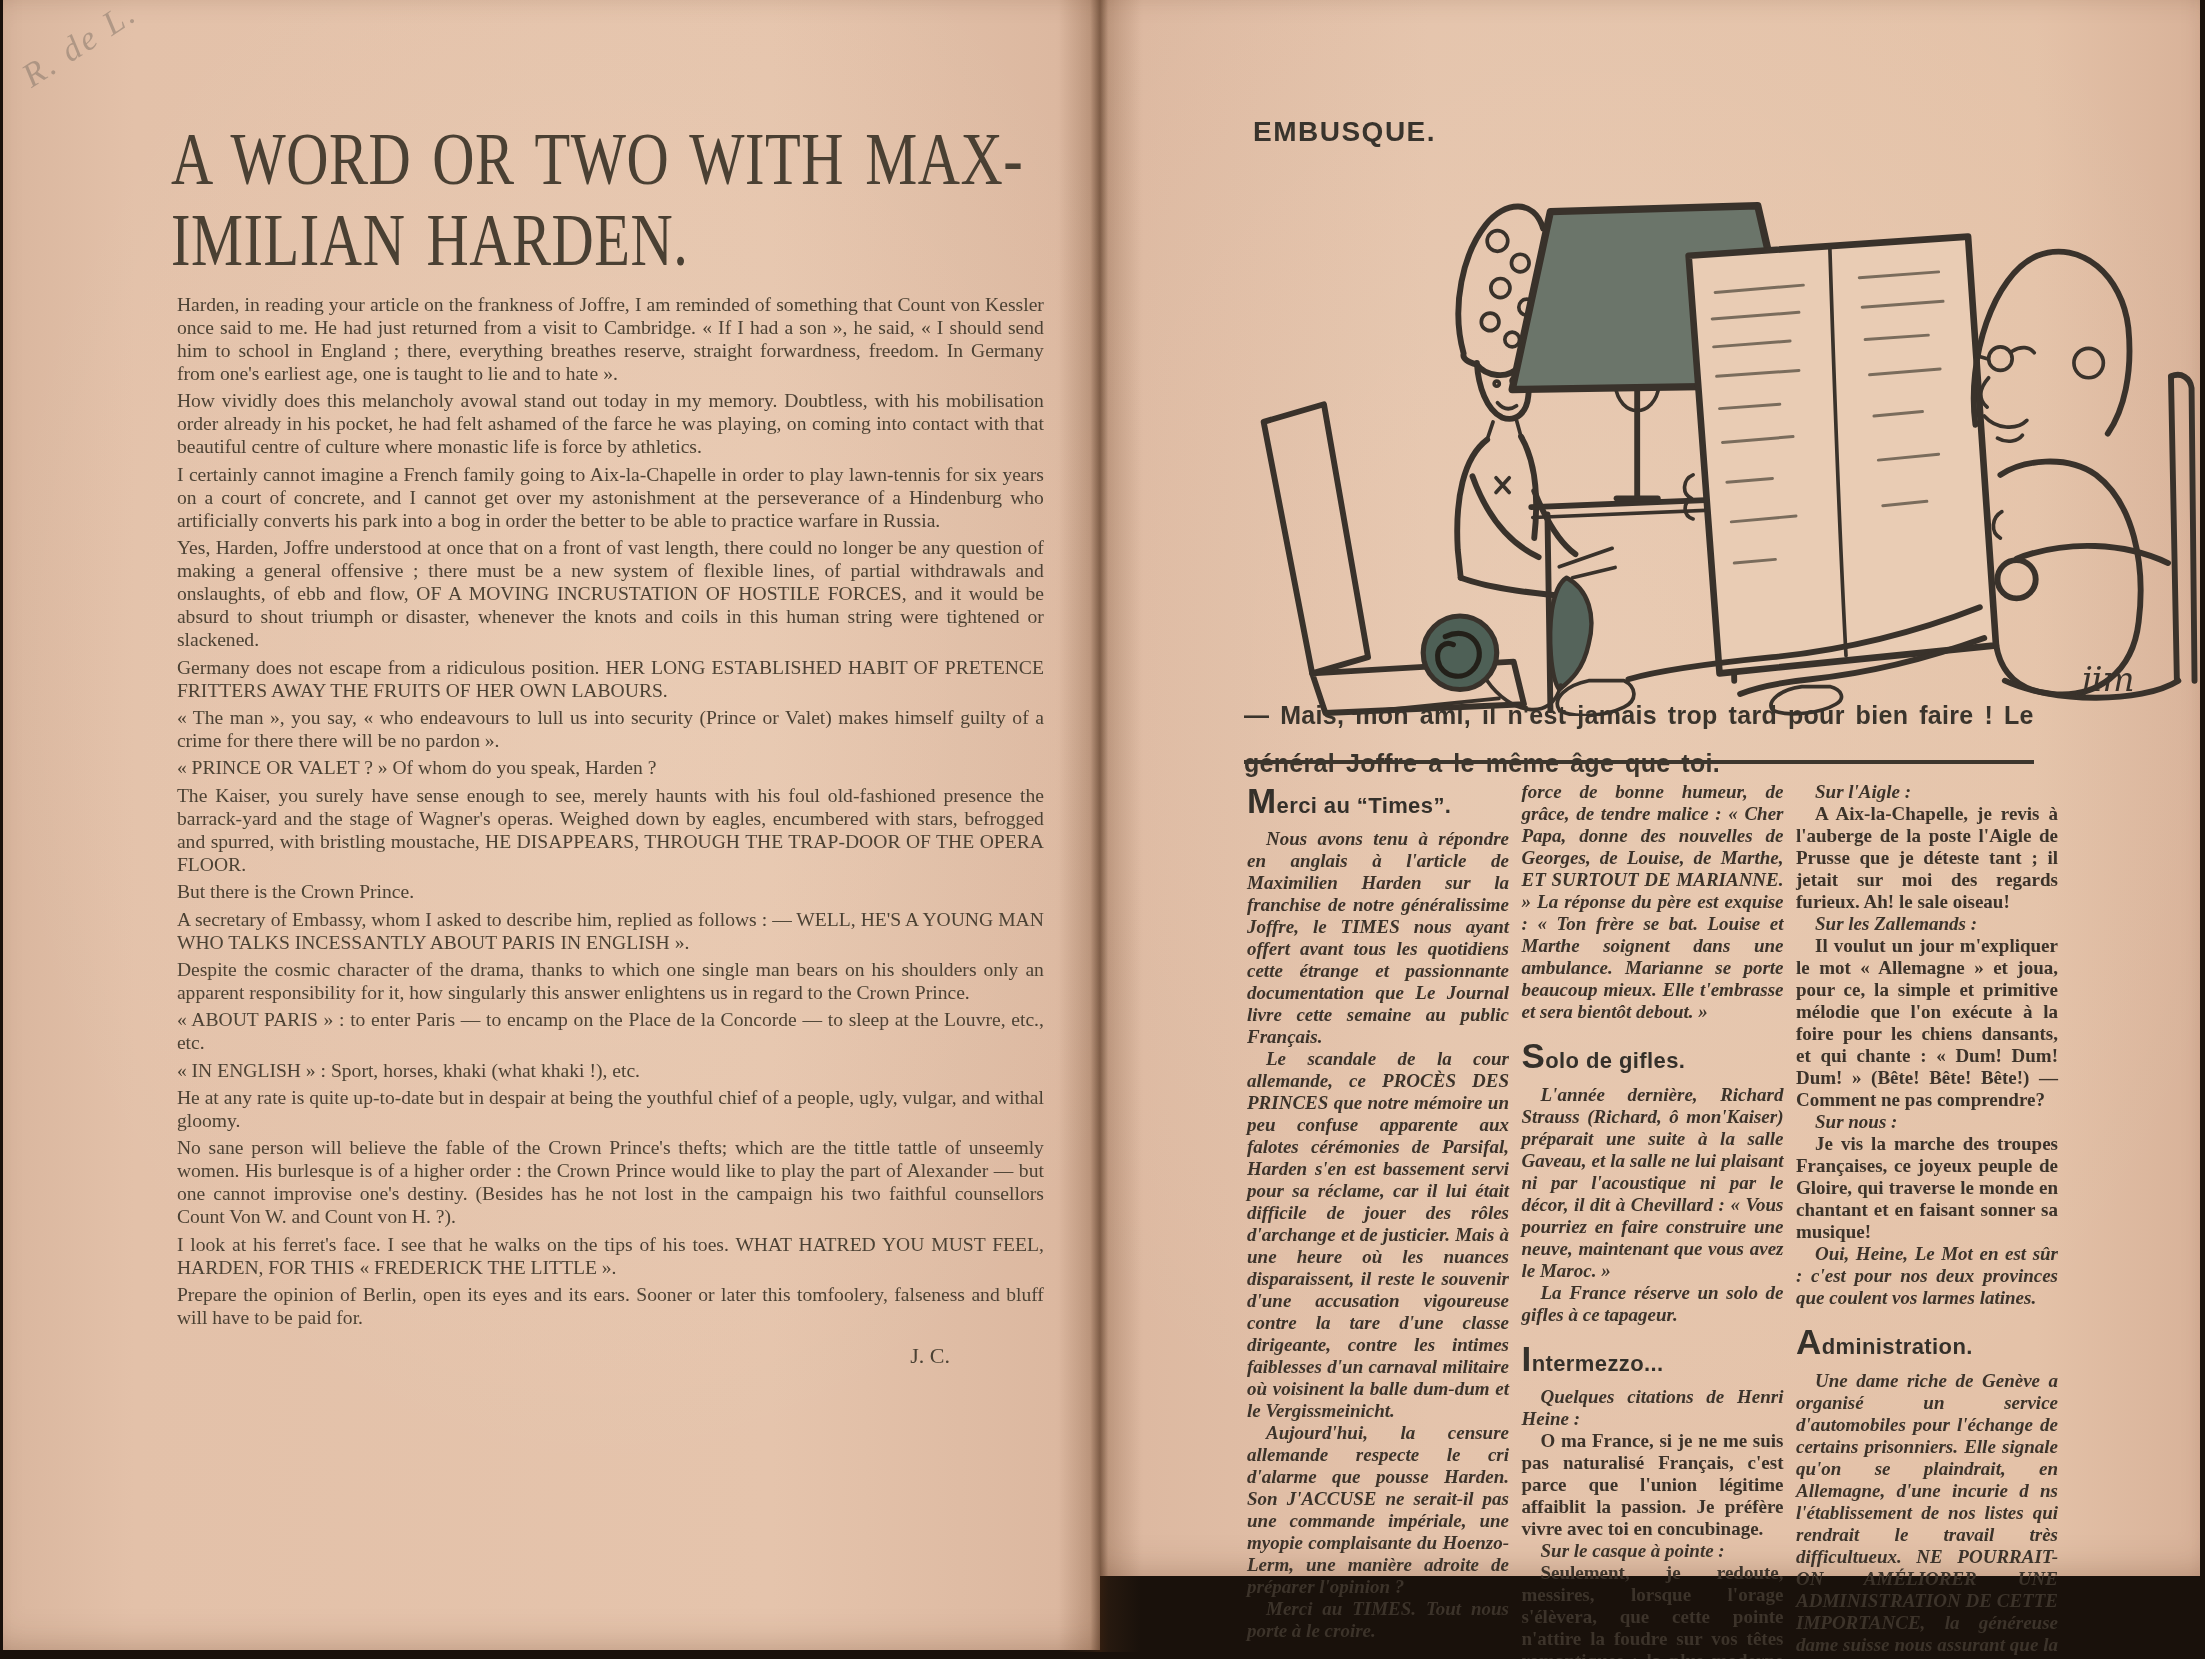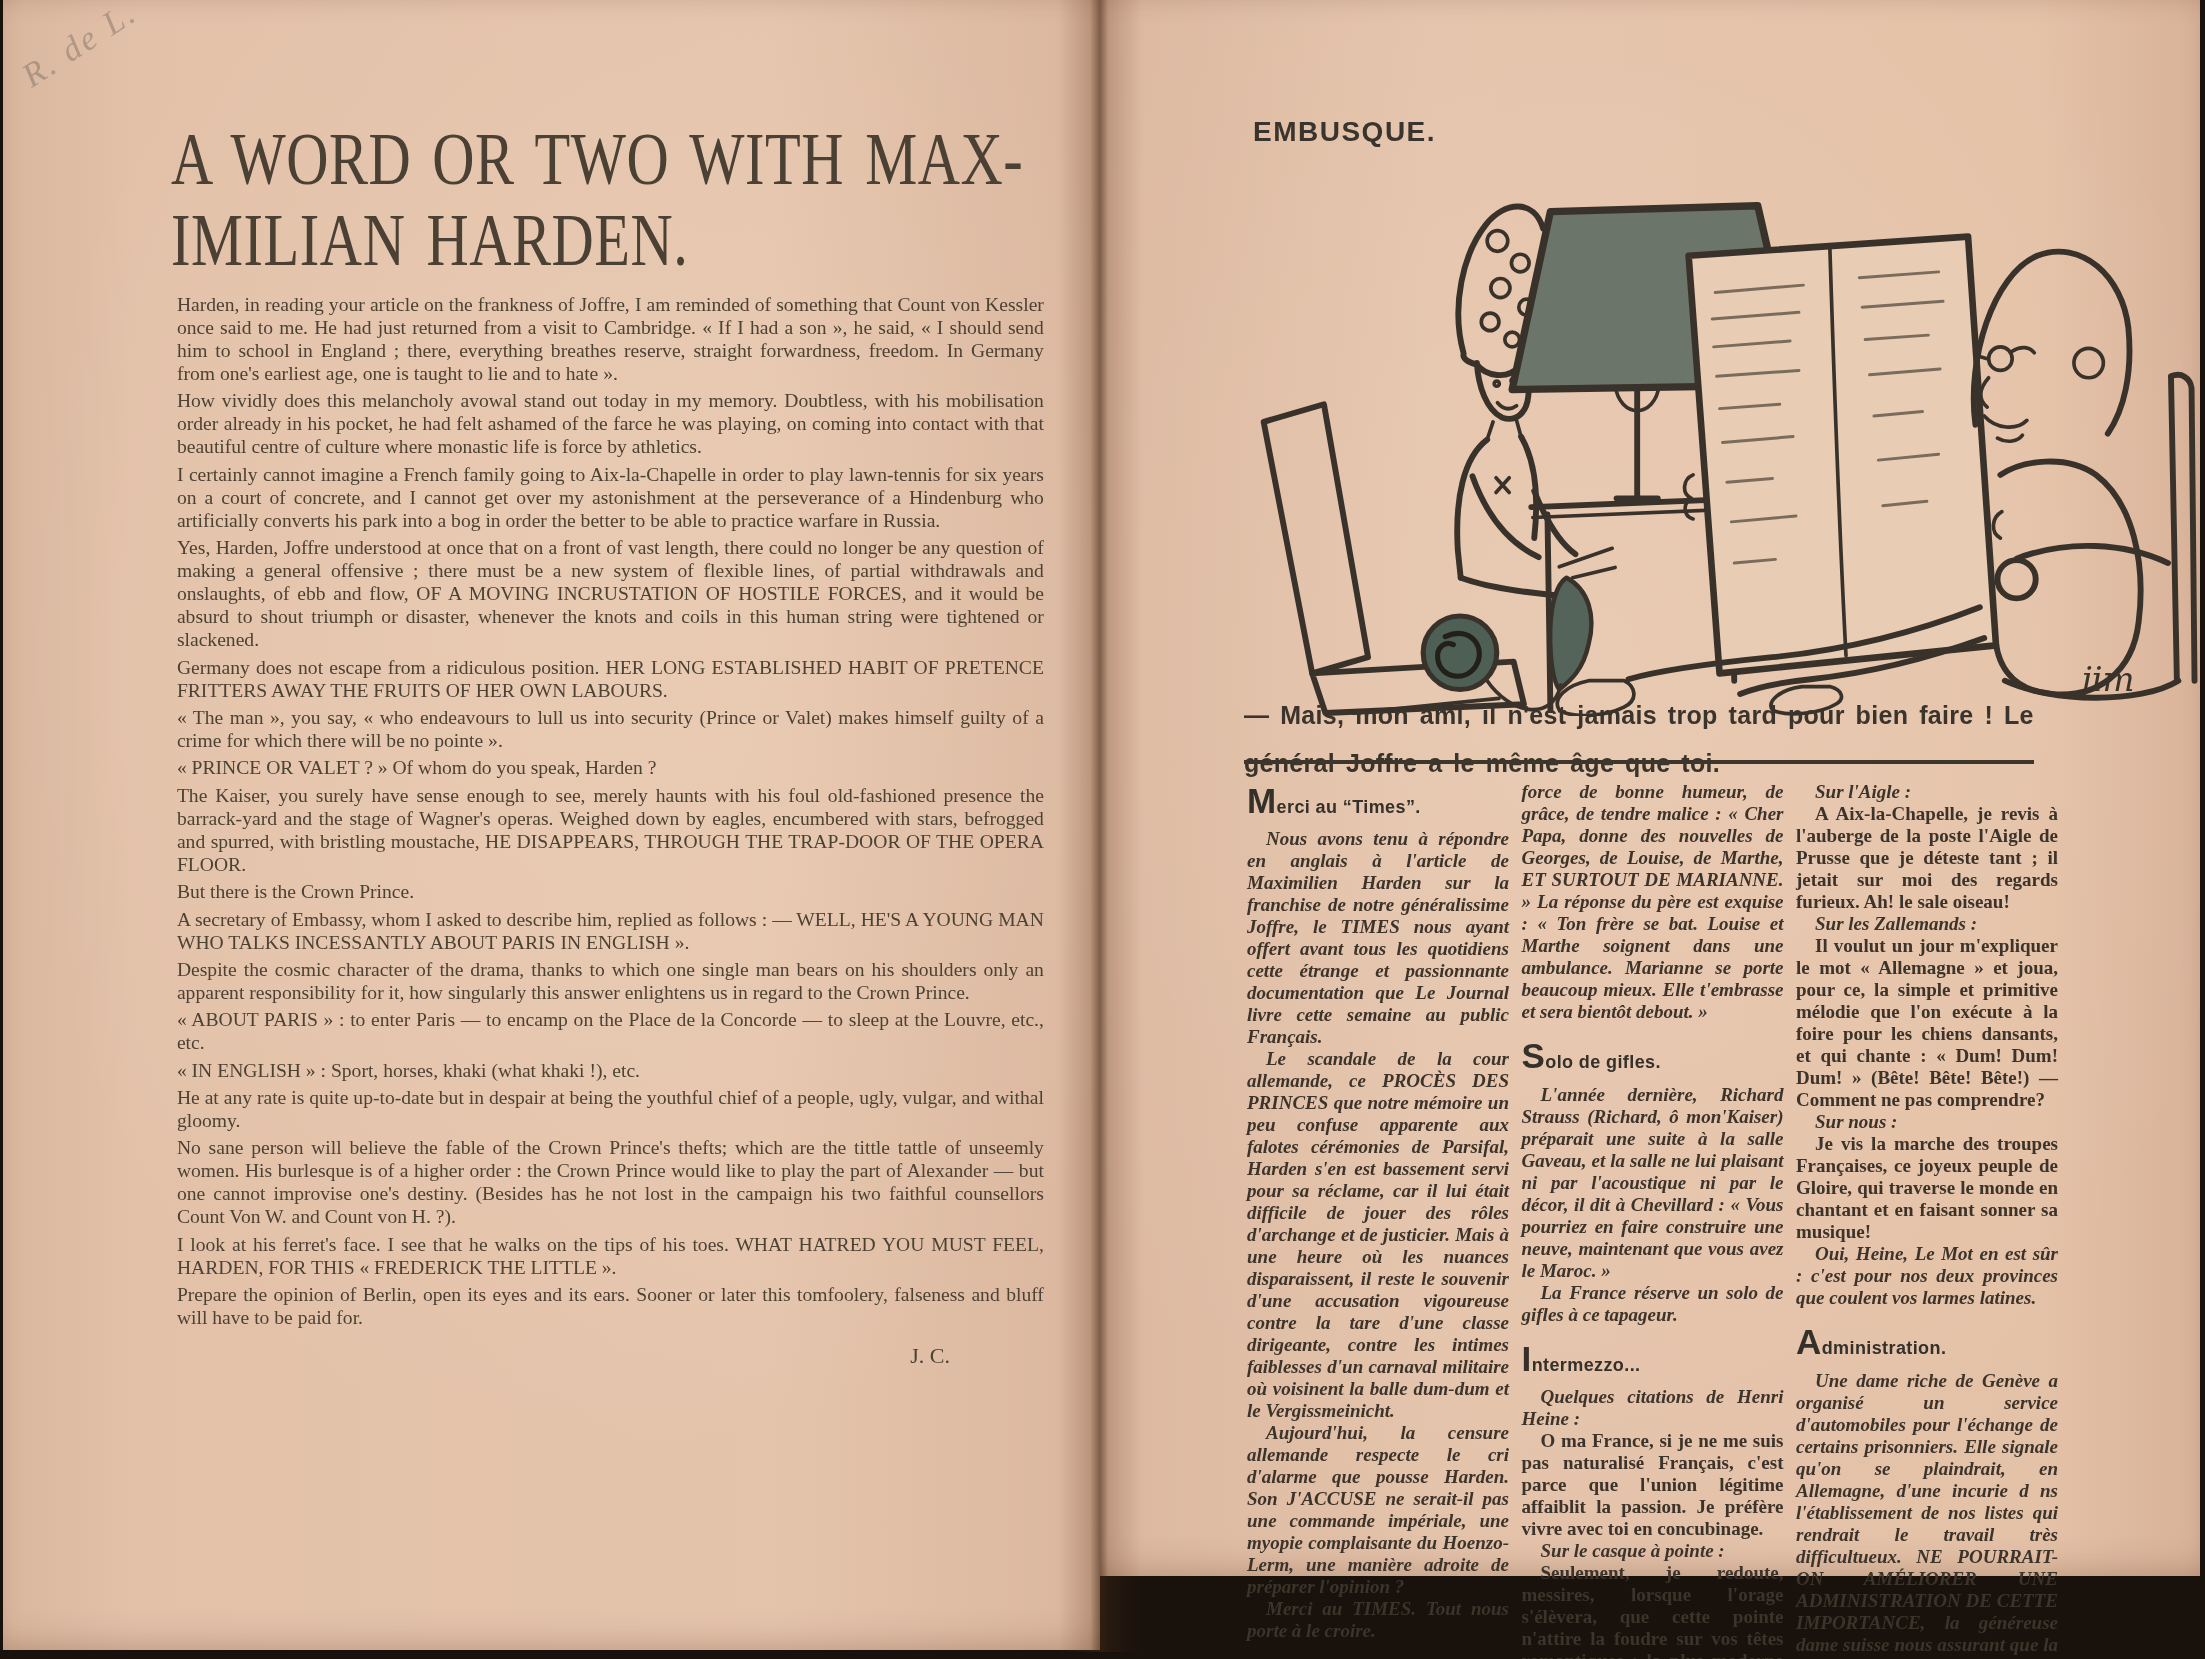--- a/index.html
+++ b/index.html
@@ -41,21 +41,21 @@
     font-family:"Liberation Sans", sans-serif;font-weight:bold;font-size:25px;
     line-height:48px;color:#3a342c;letter-spacing:0.3px;word-spacing:3.7px;}
   .rule{position:absolute;left:144px;top:760px;width:790px;height:3.7px;background:#3d362d;}
   .cols{position:absolute;left:147px;top:781px;display:flex;gap:12.5px;}
   .col{width:262px;}
   .col-para{margin:0;font-size:19px;line-height:22px;text-align:justify;
     font-weight:bold;color:#3c332a;text-indent:19px;}
   .col-para.ital{font-style:italic;}
   .col-para.noind{text-indent:0;}
   .col-heading{font-family:"Liberation Sans", sans-serif;font-weight:bold;
-    font-size:18px;color:#34302a;margin:13.2px 0 7.4px 0;letter-spacing:0.4px;}
+    font-size:22px;color:#34302a;margin:13.2px 0 7.4px 0;letter-spacing:0.4px;}
   .col-heading::first-letter{font-size:35px;}
   .col-heading:first-child{margin-top:0;}
 
   
   .cartoon path,.cartoon circle,.cartoon line,.cartoon ellipse{
     fill:none;stroke:#39322b;stroke-width:8;stroke-linecap:round;stroke-linejoin:round;}
   .cartoon .thin{stroke-width:5;}
   .cartoon .news-lines{stroke:#7a6c5c;stroke-width:4;}
   .cartoon .fill-shade{fill:#6b756a;stroke-width:10;}
   .cartoon .fill-sock{fill:#55645b;stroke-width:6;}
@@ -75,21 +75,21 @@
     <h1 class="title">
       <span class="tline">A WORD OR TWO WITH MAX-</span>
       <span class="tline">IMILIAN HARDEN.</span>
     </h1>
     <div class="body-en">
         <p>Harden, in reading your article on the frankness of Joffre, I am reminded of something that Count von Kessler once said to me.  He had just returned from a visit to Cambridge.  « If I had a son », he said, « I should send him to school in England ; there, everything breathes reserve, straight forwardness, freedom.  In Germany from one's earliest age, one is taught to lie and to hate ».</p>
         <p>How vividly does this melancholy avowal stand out today in my memory.  Doubtless, with his mobilisation order already in his pocket, he had felt ashamed of the farce he was playing, on coming into contact with that beautiful centre of culture where monastic life is force by athletics.</p>
         <p>I certainly cannot imagine a French family going to Aix-la-Chapelle in order to play lawn-tennis for six years on a court of concrete, and I cannot get over my astonishment at the perseverance of a Hindenburg who artificially converts his park into a bog in order the better to be able to practice warfare in Russia.</p>
         <p>Yes, Harden, Joffre understood at once that on a front of vast length, there could no longer be any question of making a general offensive ; there must be a new system of flexible lines, of partial withdrawals and onslaughts, of ebb and flow, OF A MOVING INCRUSTATION OF HOSTILE FORCES, and it would be absurd to shout triumph or disaster, whenever the knots and coils in this human string were tightened or slackened.</p>
         <p>Germany does not escape from a ridiculous position.  HER LONG ESTABLISHED HABIT OF PRETENCE FRITTERS AWAY THE FRUITS OF HER OWN LABOURS.</p>
-        <p>« The man », you say, « who endeavours to lull us into security (Prince or Valet) makes himself guilty of a crime for which there will be no pointe ».</p>
+        <p>« The man », you say, « who endeavours to lull us into security (Prince or Valet) makes himself guilty of a crime for there there will be no pardon ».</p>
         <p>« PRINCE OR VALET ? »  Of whom do you speak, Harden ?</p>
         <p>The Kaiser, you surely have sense enough to see, merely haunts with his foul old-fashioned presence the barrack-yard and the stage of Wagner's operas.  Weighed down by eagles, encumbered with stars, befrogged and spurred, with bristling moustache, HE DISAPPEARS, THROUGH THE TRAP-DOOR OF THE OPERA FLOOR.</p>
         <p>But there is the Crown Prince.</p>
         <p>A secretary of Embassy, whom I asked to describe him, replied as follows : — WELL, HE'S A YOUNG MAN WHO TALKS INCESSANTLY ABOUT PARIS IN ENGLISH ».</p>
         <p>Despite the cosmic character of the drama, thanks to which one single man bears on his shoulders only an apparent responsibility for it, how singularly this answer enlightens us in regard to the Crown Prince.</p>
         <p>« ABOUT PARIS » : to enter Paris — to encamp on the Place de la Concorde — to sleep at the Louvre, etc., etc.</p>
         <p>« IN ENGLISH » : Sport, horses, khaki (what khaki !), etc.</p>
         <p>He at any rate is quite up-to-date but in despair at being the youthful chief of a people, ugly, vulgar, and withal gloomy.</p>
         <p>No sane person will believe the fable of the Crown Prince's thefts; which are the tittle tattle of unseemly women.  His burlesque is of a higher order : the Crown Prince would like to play the part of Alexander — but one cannot improvise one's destiny. (Besides has he not lost in the campaign his two faithful counsellors Count Von W. and Count von H. ?).</p>
         <p>I look at his ferret's face. I see that he walks on the tips of his toes. WHAT HATRED YOU MUST FEEL, HARDEN, FOR THIS « FREDERICK THE LITTLE ».</p>

